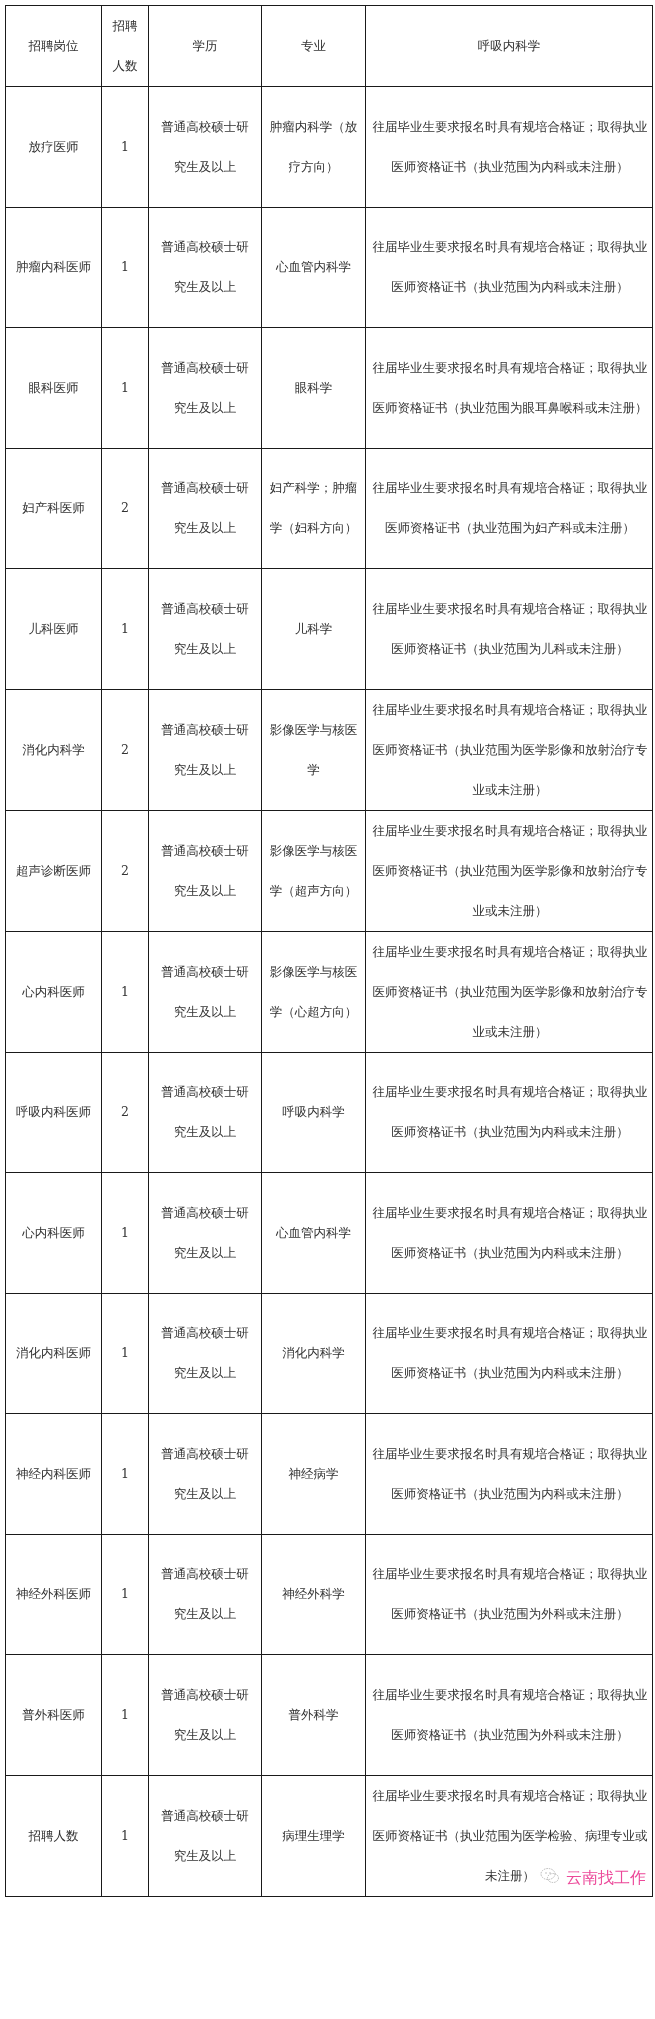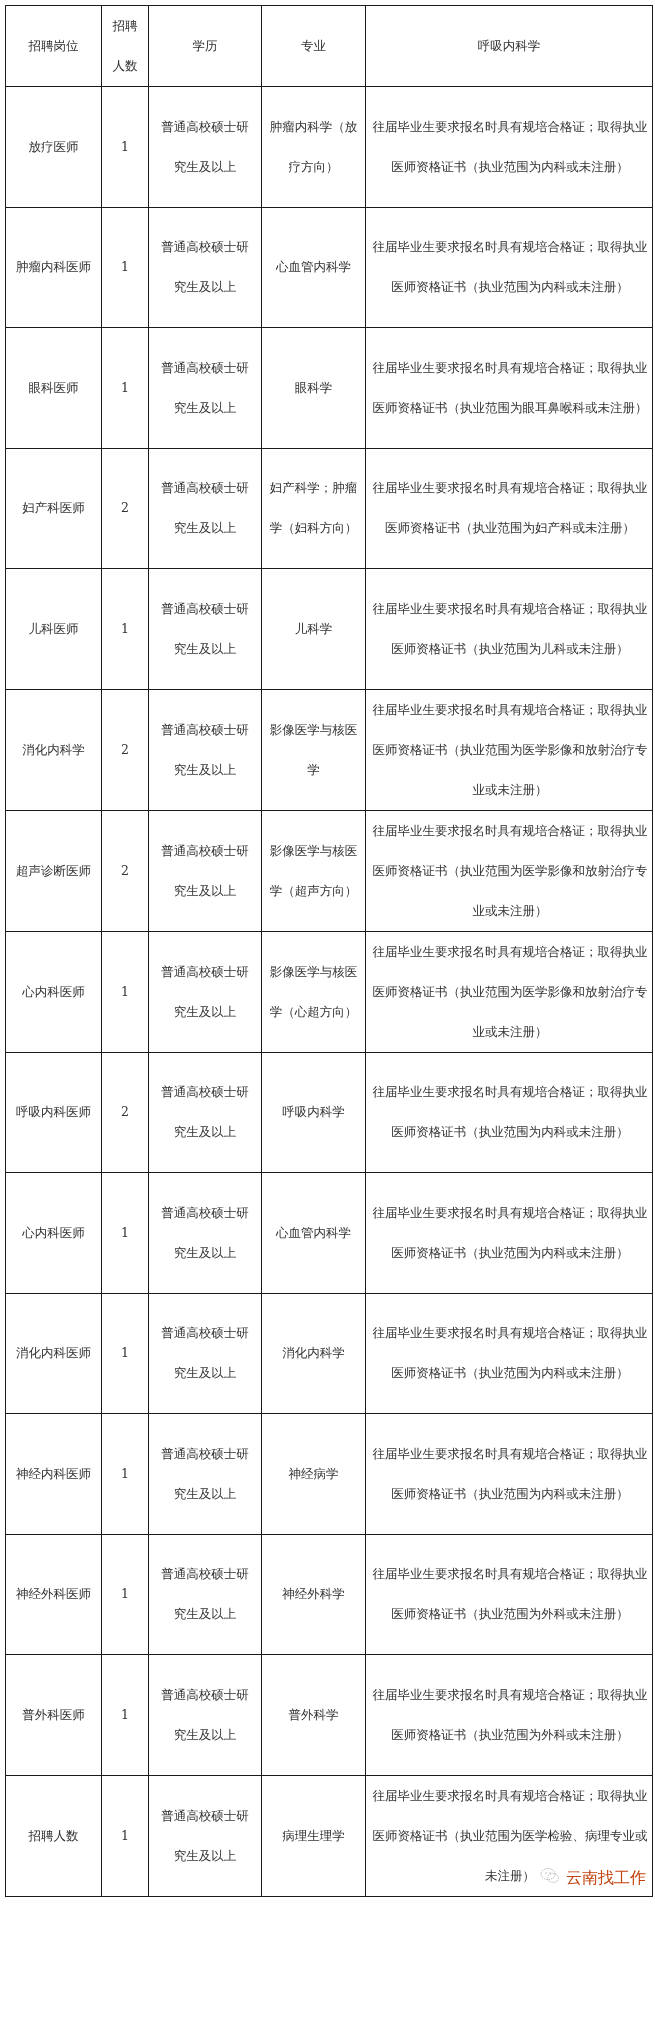--- a/index.html
+++ b/index.html
@@ -50,21 +50,21 @@
       position: relative;
     }
     th.h-num { line-height: 33px; padding: 0 10px; font-family: Liberation Serif, serif; }
     .watermark {
       position: absolute;
       right: 6px;
       bottom: 6px;
       display: flex;
       align-items: center;
       gap: 6px;
-      color: #c2410c;
+      color: #ec4899;
       font-size: 16px;
       line-height: 20px;
     }
     .watermark svg { width: 20px; height: 18px; }
     .clipped-text {
       position: absolute;
       left: 30px;
       top: 2014px;
       font-size: 12px;
       line-height: 12px;

